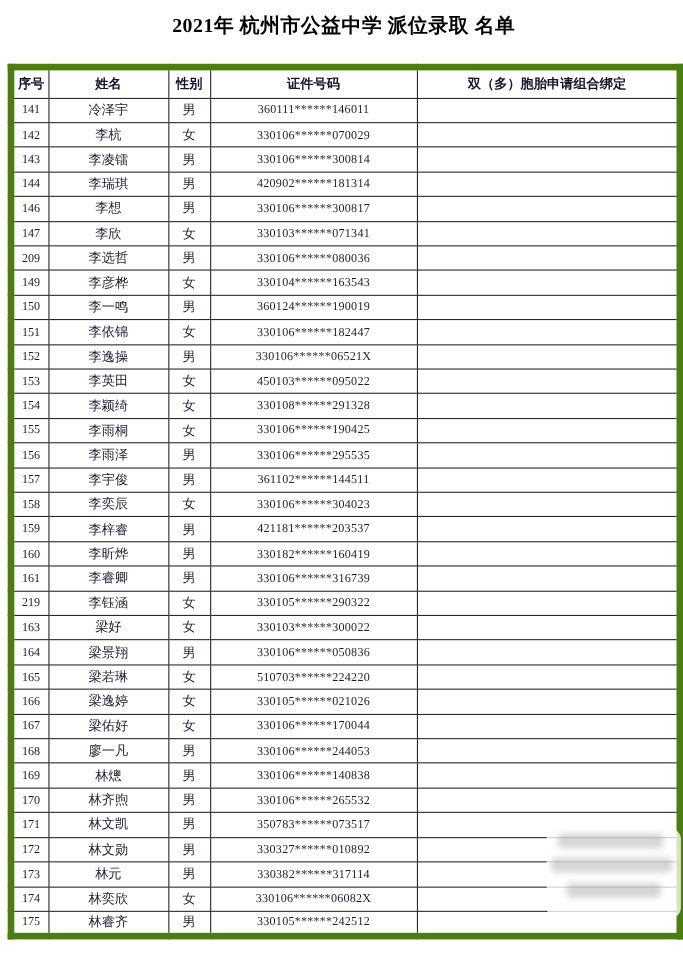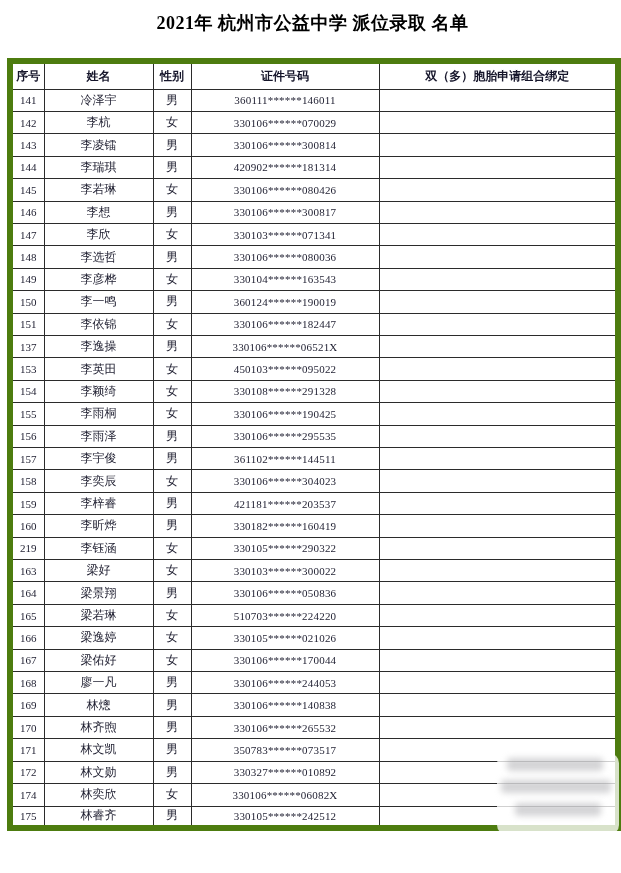--- a/index.html
+++ b/index.html
@@ -91,42 +91,35 @@
     <td class="c-twin"></td>
   </tr>
       <tr>
     <td class="c-no">144</td>
     <td class="c-name">李瑞琪</td>
     <td class="c-gender">男</td>
     <td class="c-id">420902******181314</td>
     <td class="c-twin"></td>
   </tr>
       <tr>
-    <td class="c-no">145</td>
-    <td class="c-name">李若琳</td>
-    <td class="c-gender">女</td>
-    <td class="c-id">330106******080426</td>
-    <td class="c-twin"></td>
-  </tr>
-      <tr>
     <td class="c-no">146</td>
     <td class="c-name">李想</td>
     <td class="c-gender">男</td>
     <td class="c-id">330106******300817</td>
     <td class="c-twin"></td>
   </tr>
       <tr>
     <td class="c-no">147</td>
     <td class="c-name">李欣</td>
     <td class="c-gender">女</td>
     <td class="c-id">330103******071341</td>
     <td class="c-twin"></td>
   </tr>
       <tr>
-    <td class="c-no">148</td>
+    <td class="c-no">209</td>
     <td class="c-name">李选哲</td>
     <td class="c-gender">男</td>
     <td class="c-id">330106******080036</td>
     <td class="c-twin"></td>
   </tr>
       <tr>
     <td class="c-no">149</td>
     <td class="c-name">李彦桦</td>
     <td class="c-gender">女</td>
     <td class="c-id">330104******163543</td>
@@ -140,21 +133,21 @@
     <td class="c-twin"></td>
   </tr>
       <tr>
     <td class="c-no">151</td>
     <td class="c-name">李依锦</td>
     <td class="c-gender">女</td>
     <td class="c-id">330106******182447</td>
     <td class="c-twin"></td>
   </tr>
       <tr>
-    <td class="c-no">137</td>
+    <td class="c-no">152</td>
     <td class="c-name">李逸操</td>
     <td class="c-gender">男</td>
     <td class="c-id">330106******06521X</td>
     <td class="c-twin"></td>
   </tr>
       <tr>
     <td class="c-no">153</td>
     <td class="c-name">李英田</td>
     <td class="c-gender">女</td>
     <td class="c-id">450103******095022</td>
@@ -203,20 +196,27 @@
     <td class="c-twin"></td>
   </tr>
       <tr>
     <td class="c-no">160</td>
     <td class="c-name">李昕烨</td>
     <td class="c-gender">男</td>
     <td class="c-id">330182******160419</td>
     <td class="c-twin"></td>
   </tr>
       <tr>
+    <td class="c-no">161</td>
+    <td class="c-name">李睿卿</td>
+    <td class="c-gender">男</td>
+    <td class="c-id">330106******316739</td>
+    <td class="c-twin"></td>
+  </tr>
+      <tr>
     <td class="c-no">219</td>
     <td class="c-name">李钰涵</td>
     <td class="c-gender">女</td>
     <td class="c-id">330105******290322</td>
     <td class="c-twin"></td>
   </tr>
       <tr>
     <td class="c-no">163</td>
     <td class="c-name">梁好</td>
     <td class="c-gender">女</td>
@@ -277,20 +277,27 @@
     <td class="c-name">林文凯</td>
     <td class="c-gender">男</td>
     <td class="c-id">350783******073517</td>
     <td class="c-twin"></td>
   </tr>
       <tr>
     <td class="c-no">172</td>
     <td class="c-name">林文勋</td>
     <td class="c-gender">男</td>
     <td class="c-id">330327******010892</td>
+    <td class="c-twin"></td>
+  </tr>
+      <tr>
+    <td class="c-no">173</td>
+    <td class="c-name">林元</td>
+    <td class="c-gender">男</td>
+    <td class="c-id">330382******317114</td>
     <td class="c-twin"></td>
   </tr>
       <tr>
     <td class="c-no">174</td>
     <td class="c-name">林奕欣</td>
     <td class="c-gender">女</td>
     <td class="c-id">330106******06082X</td>
     <td class="c-twin"></td>
   </tr>
       <tr>

